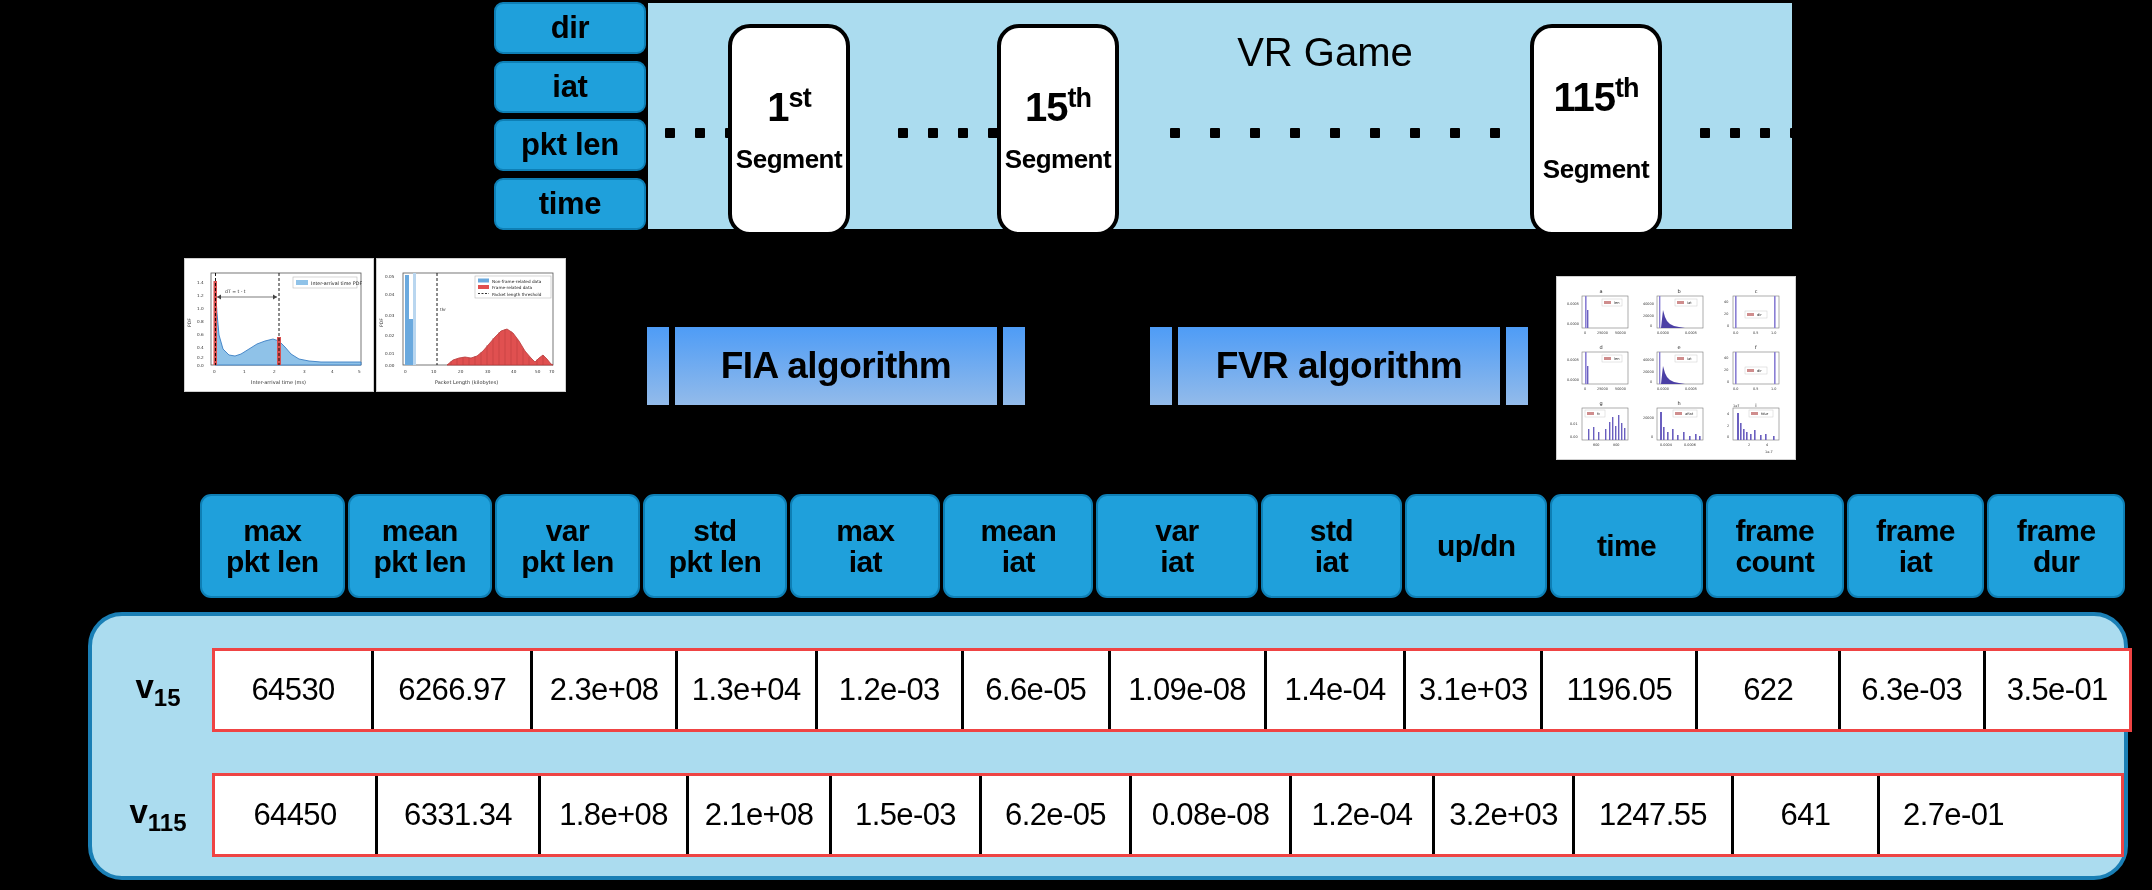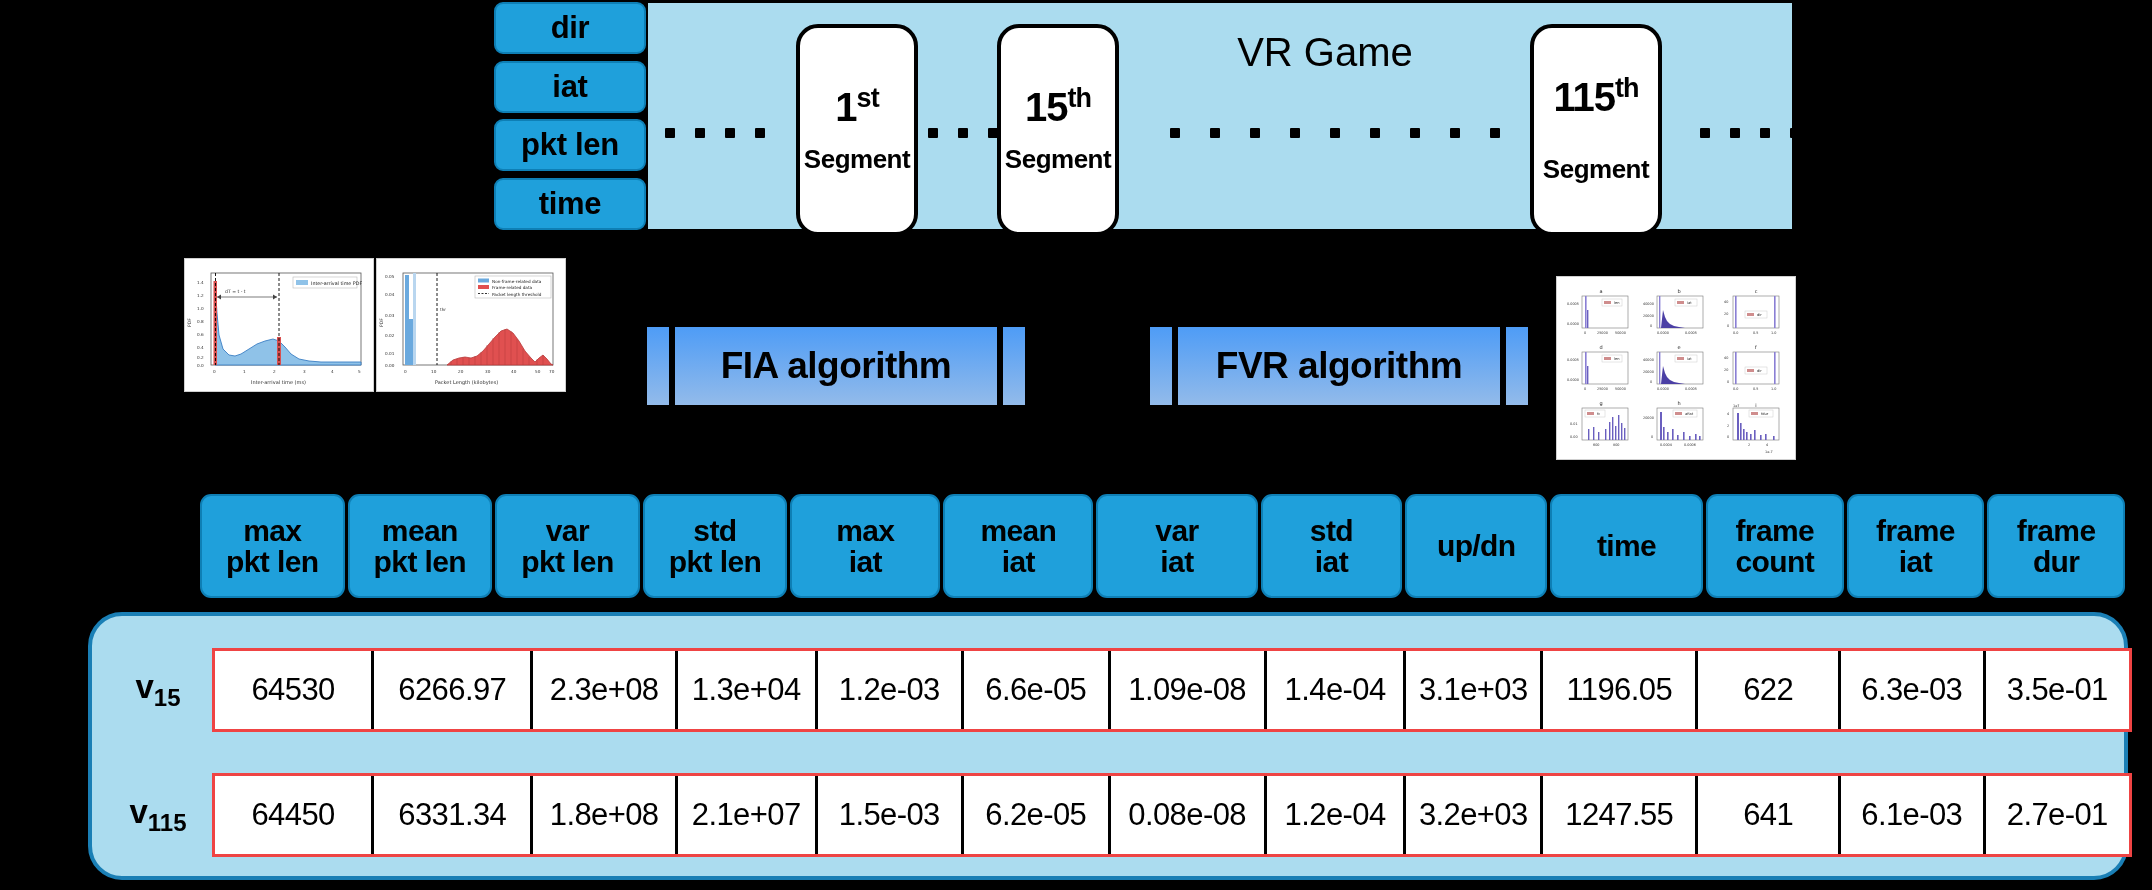--- a/index.html
+++ b/index.html
@@ -123,21 +123,21 @@
     </div>
   </div>
 
   <div class="dots" style="left:665px;top:128px;gap:20px;">
     <i></i>
       <i></i>
       <i></i>
       <i></i>
   </div>
 
-  <div class="seg-box" style="left:796px;top:24px;">
+  <div class="seg-box" style="left:728px;top:24px;">
     <div class="seg-ord"><span>1</span><sup>st</sup></div>
     <div class="seg-sub">Segment</div>
   </div>
   <div class="seg-stem" style="left:819px;top:228px;height:40px;"></div>
 
   <div class="dots" style="left:898px;top:128px;gap:20px;">
     <i></i>
       <i></i>
       <i></i>
       <i></i>
@@ -525,28 +525,27 @@
     </div>
 
     <div class="vrow" style="top:155px;">
       <div class="vlabel">
         <span>v</span><sub>115</sub>
       </div>
       <div class="vcells" style="width:1920px;">
         <div class="vcell" style="width:163px;">64450</div>
         <div class="vcell" style="width:163px;">6331.34</div>
         <div class="vcell" style="width:148px;">1.8e+08</div>
-        <div class="vcell" style="width:143px;">2.1e+07</div>
+        <div class="vcell" style="width:143px;">2.1e+08</div>
         <div class="vcell" style="width:150px;">1.5e-03</div>
         <div class="vcell" style="width:150px;">6.2e-05</div>
         <div class="vcell" style="width:160px;">0.08e-08</div>
         <div class="vcell" style="width:143px;">1.2e-04</div>
         <div class="vcell" style="width:140px;">3.2e+03</div>
         <div class="vcell" style="width:159px;">1247.55</div>
         <div class="vcell" style="width:146px;">641</div>
-        <div class="vcell" style="width:148px;">6.1e-03</div>
         <div class="vcell" style="width:147px;">2.7e-01</div>
       </div>
     </div>
 
   </div>
 
 </div>
 
 </body></html>

